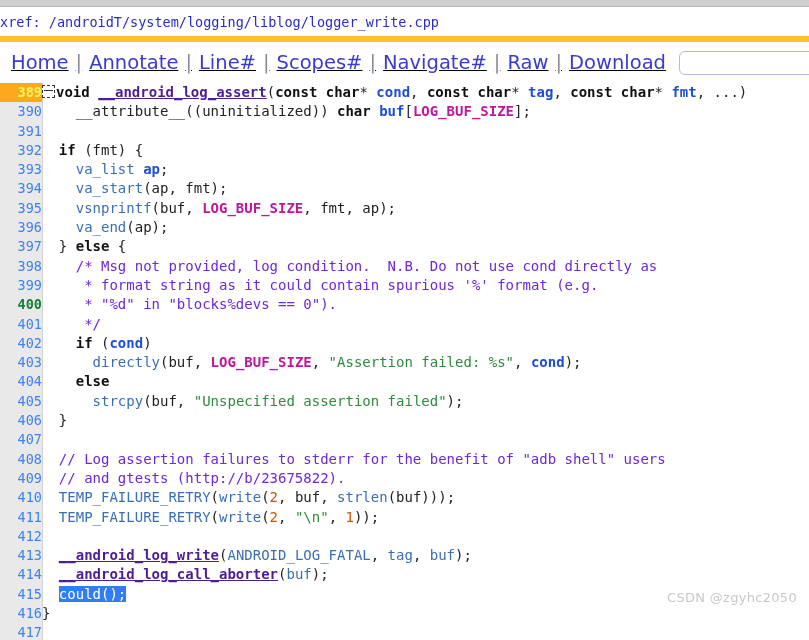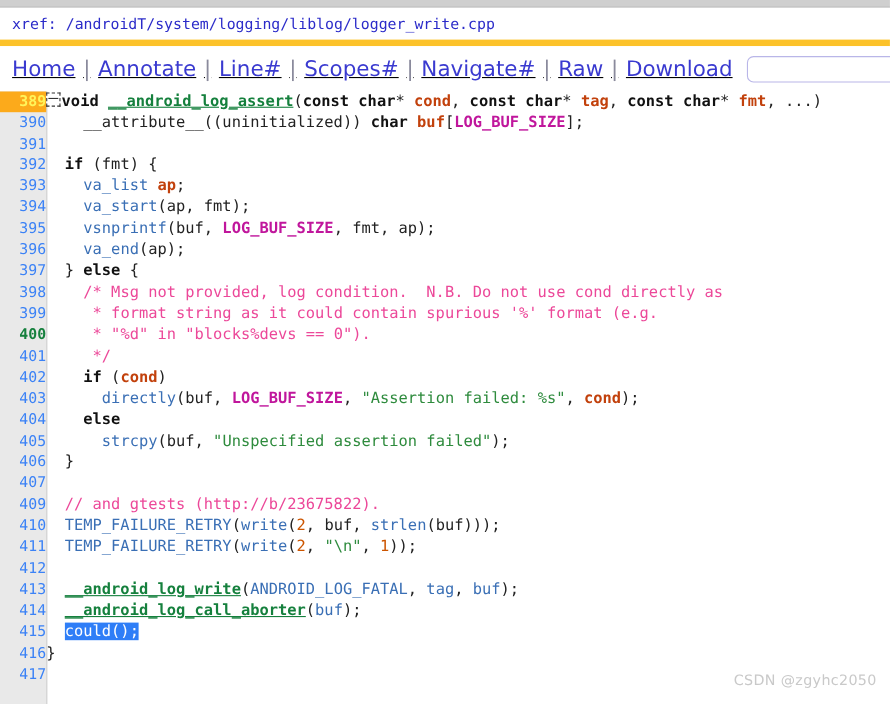--- a/index.html
+++ b/index.html
@@ -7,21 +7,21 @@
     width:809px;height:640px;overflow:hidden;
     background:#ffffff;
     font-family:"DejaVu Sans","Liberation Sans",sans-serif;
   }
   
   #topstrip{height:6px;background:#cfcfcf;border-bottom:1px solid #b8b8b8;}
   
   #xrefbar{height:29px;background:#ffffff;display:flex;align-items:center;}
   #xrefbar .path{
     font-family:"DejaVu Sans Mono","Liberation Mono",monospace;
-    font-size:13.5px;color:#2b2bc9;padding-left:11px;letter-spacing:0px;
+    font-size:13.5px;color:#2b2bc9;letter-spacing:0px;
   }
   #goldbar{height:6px;background:#fcc22a;}
   
   #navbar{
     height:41px;background:#fff;display:flex;align-items:center;
     padding-left:11px;box-sizing:border-box;position:relative;text-decoration:underline;
   }
   #navbar .lnk{
     font-size:19.5px;color:#3a3ad0;font-family:"DejaVu Sans","Liberation Sans",sans-serif;
     cursor:pointer;white-space:nowrap;
@@ -59,39 +59,39 @@
   }
   td.ln.visited{color:#15803d;font-weight:bold;}
   td.ln.cur{background:#fcaa1b;color:#fff45a;font-weight:bold;}
   td.src{
     white-space:pre;line-height:19.3px;height:19.3px;
     padding-left:9px;color:#222;
   }
   
   .kw{color:#111;font-weight:bold;}
   .fn{color:#3a6fb5;}
-  .fnb{color:#15803d;font-weight:bold;text-decoration:underline;}
+  .fnb{color:#4c1d95;font-weight:bold;text-decoration:underline;}
   .macro{color:#c0169c;font-weight:bold;}
-  .var{color:#c2410c;font-weight:bold;}
+  .var{color:#1d4ed8;font-weight:bold;}
   .str{color:#2e8b3d;}
-  .cmt{color:#ec4899;margin-top:44px;}
+  .cmt{color:#6d28d9;margin-top:44px;}
   .num{color:#cc5500;}
   .plain{color:#222;}
   .id{color:#3a6fb5;}
   .sel{background:#2f7ef7;color:#ffffff;}
   .foldicon{
     display:inline-block;width:11px;height:11px;border:1px dashed #333;
     position:relative;top:1px;margin-right:1px;background:#fff;
   }
   .foldicon:after{
     content:"";position:absolute;left:1px;right:1px;top:4px;height:1px;background:#333;
   }
   
   #watermark{
-    position:absolute;right:12px;bottom:14px;color:#c9c9c9;font-size:13px;
+    position:absolute;right:12px;bottom:36px;color:#c9c9c9;font-size:13px;
     font-family:"DejaVu Sans","Liberation Sans",sans-serif;letter-spacing:0.3px;
   }
 </style>
 </head>
 <body>
 
 <div id="topstrip"></div>
 
 <div id="xrefbar">
   <span class="path">xref: /androidT/system/logging/liblog/logger_write.cpp</span>
@@ -190,20 +190,24 @@
         </tr>
         <tr>
           <td class="ln">406</td>
           <td class="src"><span class="plain">  }</span></td>
         </tr>
         <tr>
           <td class="ln">407</td>
           <td class="src"><span class="plain"></span></td>
         </tr>
         <tr>
+          <td class="ln">408</td>
+          <td class="src"><span class="plain">  </span><span class="cmt">// Log assertion failures to stderr for the benefit of "adb shell" users</span></td>
+        </tr>
+        <tr>
           <td class="ln">409</td>
           <td class="src"><span class="plain">  </span><span class="cmt">// and gtests (http://b/23675822).</span></td>
         </tr>
         <tr>
           <td class="ln">410</td>
           <td class="src"><span class="plain">  </span><span class="fn">TEMP_FAILURE_RETRY</span><span class="plain">(</span><span class="fn">write</span><span class="plain">(</span><span class="num">2</span><span class="plain">, buf, </span><span class="fn">strlen</span><span class="plain">(buf)));</span></td>
         </tr>
         <tr>
           <td class="ln">411</td>
           <td class="src"><span class="plain">  </span><span class="fn">TEMP_FAILURE_RETRY</span><span class="plain">(</span><span class="fn">write</span><span class="plain">(</span><span class="num">2</span><span class="plain">, </span><span class="str">"\n"</span><span class="plain">, </span><span class="num">1</span><span class="plain">));</span></td>

